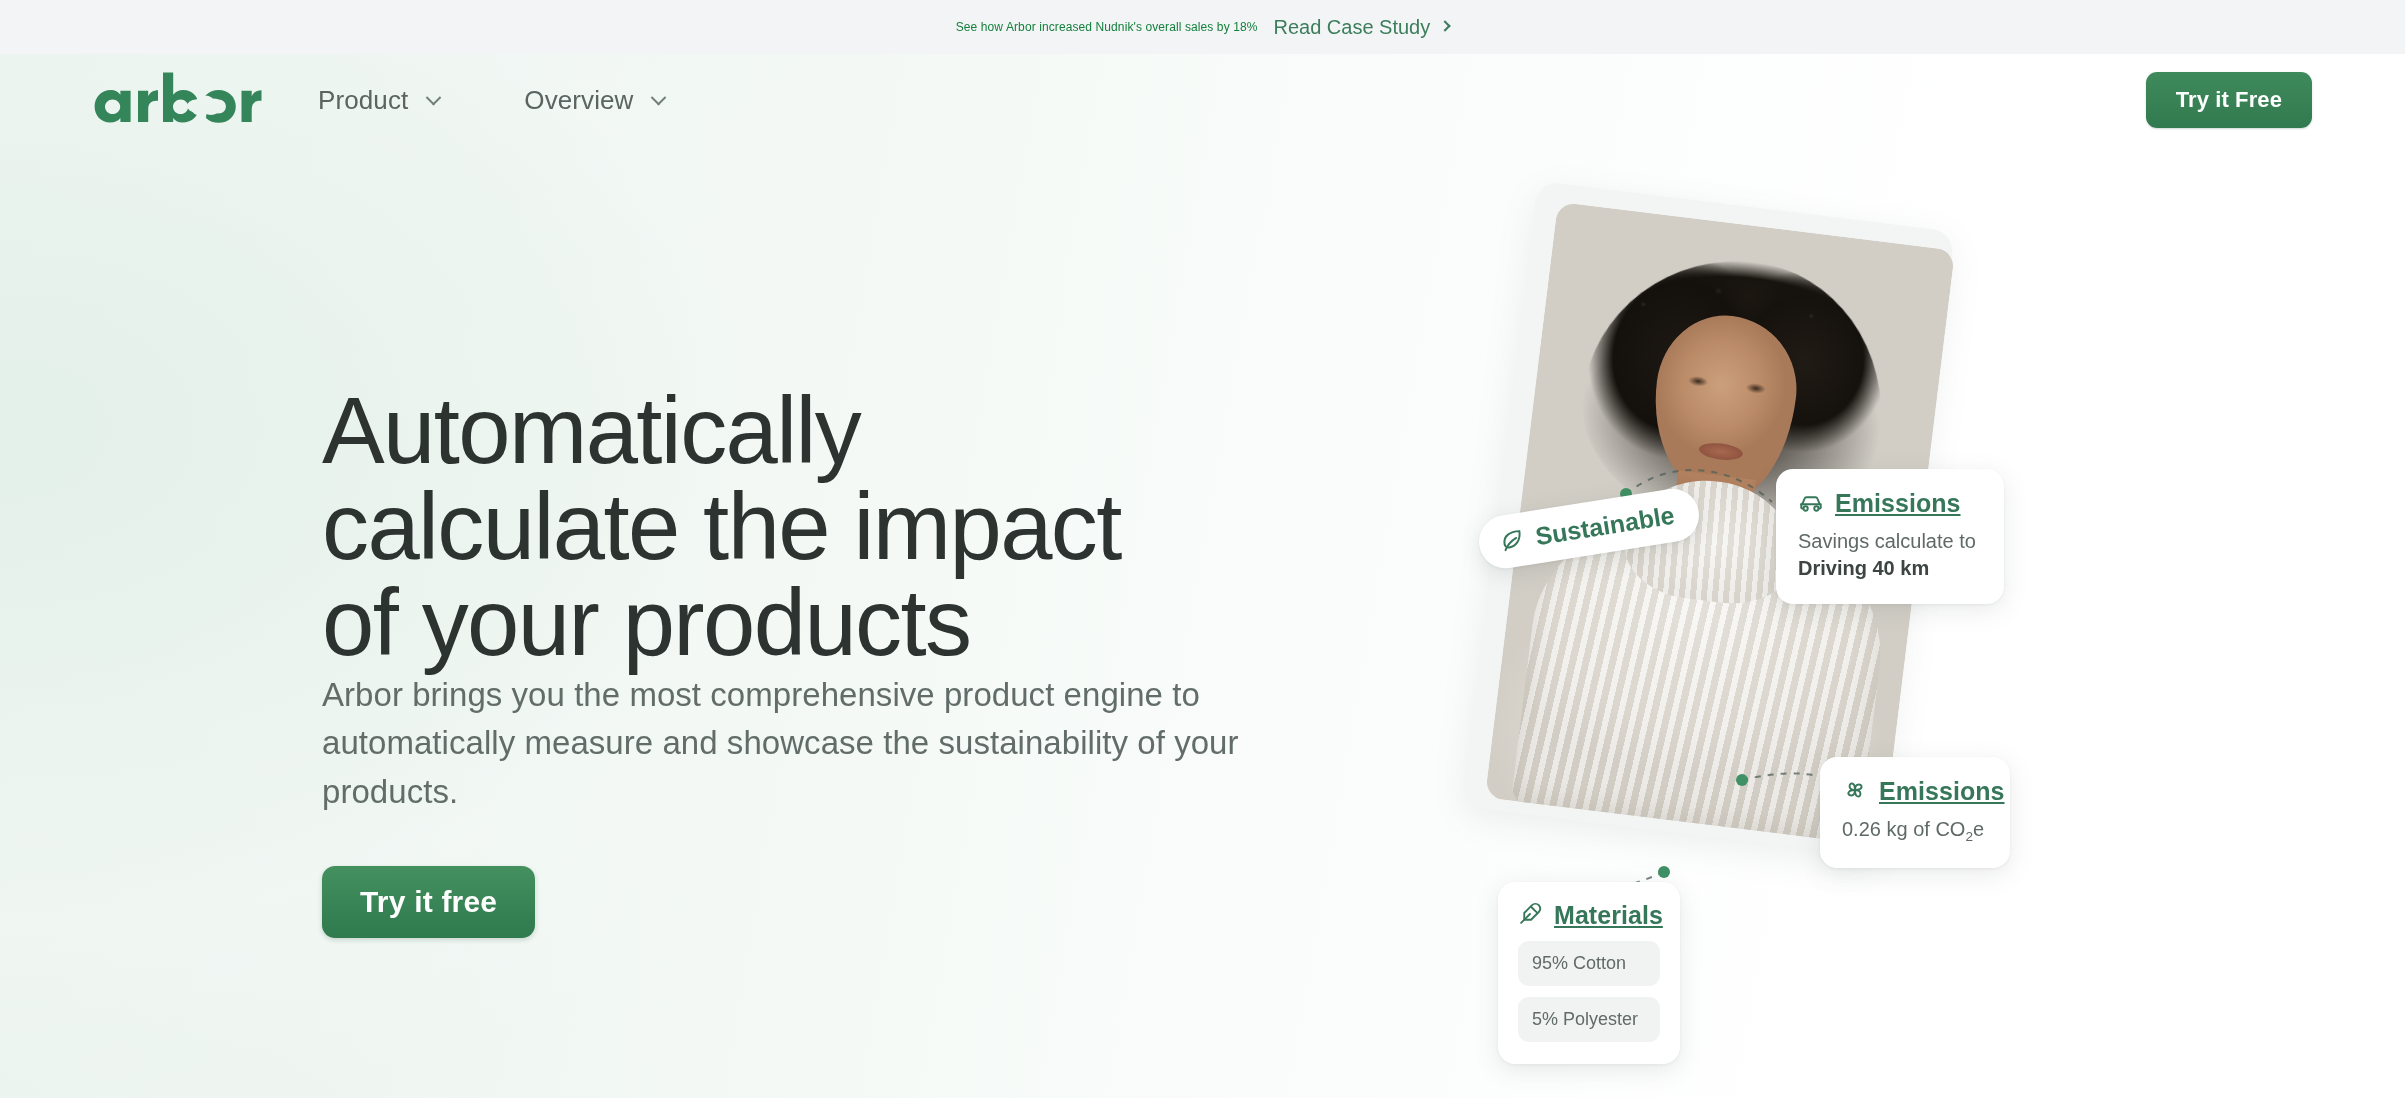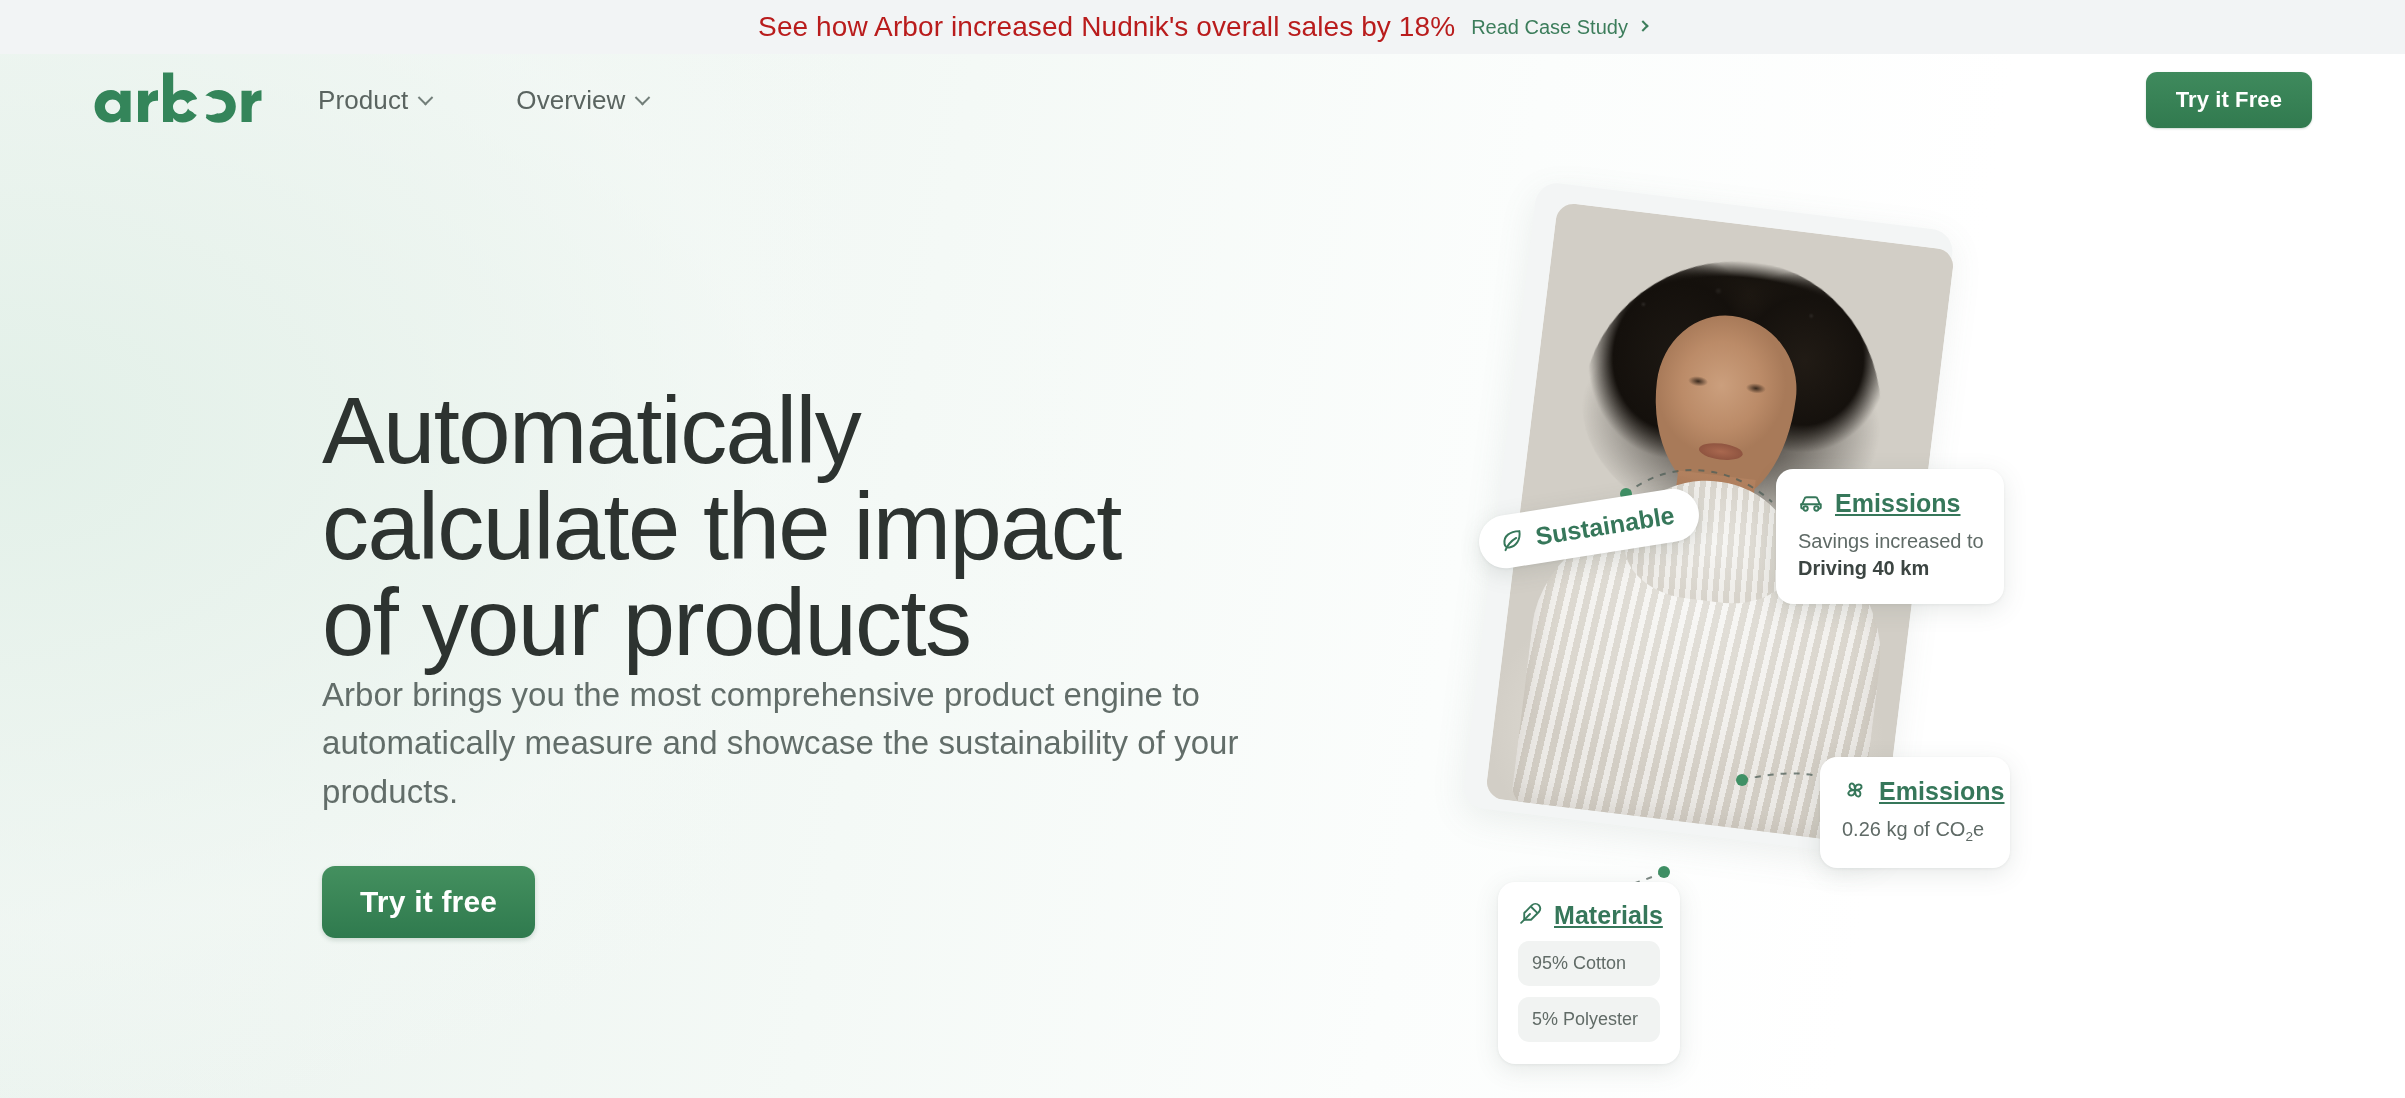--- a/index.html
+++ b/index.html
@@ -34,22 +34,22 @@
     width: 2405px;
     height: 54px;
     background: #f2f4f5;
     display: flex;
     align-items: center;
     justify-content: center;
     gap: 16px;
     z-index: 40;
   }
   .announce-text {
-    font-size: 28px;
-    color: #b91c1c;
+    font-size: 12px;
+    color: #15803d;
     letter-spacing: 0.1px;
     white-space: nowrap;
   }
   .announce-link {
     display: inline-flex;
     align-items: center;
     gap: 11px;
     font-size: 20px;
     font-weight: 400;
     color: #3c7d5b;
@@ -92,21 +92,21 @@
     left: 318px;
     top: 0;
     height: 92px;
     display: flex;
     align-items: center;
     gap: 85px;
   }
   .nav-item {
     display: inline-flex;
     align-items: center;
-    gap: 12px;
+    gap: 20px;
     font-size: 26px;
     color: #5a6460;
     cursor: pointer;
     letter-spacing: 0.1px;
     white-space: nowrap;
   }
   .chev-d {
     display: inline-block;
     width: 11px; height: 11px;
     border-bottom: 2.2px solid #737f7a;
@@ -513,21 +513,21 @@
               <path d="M3 14h18v3a1 1 0 0 1-1 1h-1"></path>
               <path d="M5 18H4a1 1 0 0 1-1-1v-3"></path>
               <path d="M4 14l2-5a2 2 0 0 1 1.9-1.4h8.2A2 2 0 0 1 18 9l2 5"></path>
               <circle cx="7" cy="18" r="2"></circle>
               <circle cx="17" cy="18" r="2"></circle>
             </svg>
           </span>
           <span>Emissions</span>
         </div>
         <div class="fcard-body">
-          <div>Savings increased to</div>
+          <div>Savings calculate to</div>
           <div class="strong">Driving 40 km</div>
         </div>
       </div>
 
       <div class="fcard card-emissions-co2">
         <div class="fcard-title">
           <span class="icon-green">
             <svg width="26" height="26" viewBox="0 0 24 24" fill="none" stroke="#36775a" stroke-width="1.8" stroke-linecap="round" stroke-linejoin="round">
               <path d="M12 12c0-3 1-5 3.5-5S19 9 17 11c-2 1-5 1-5 1z"></path>
               <path d="M12 12c3 0 5 1 5 3.5S15 19 13 17c-1-2-1-5-1-5z"></path>

